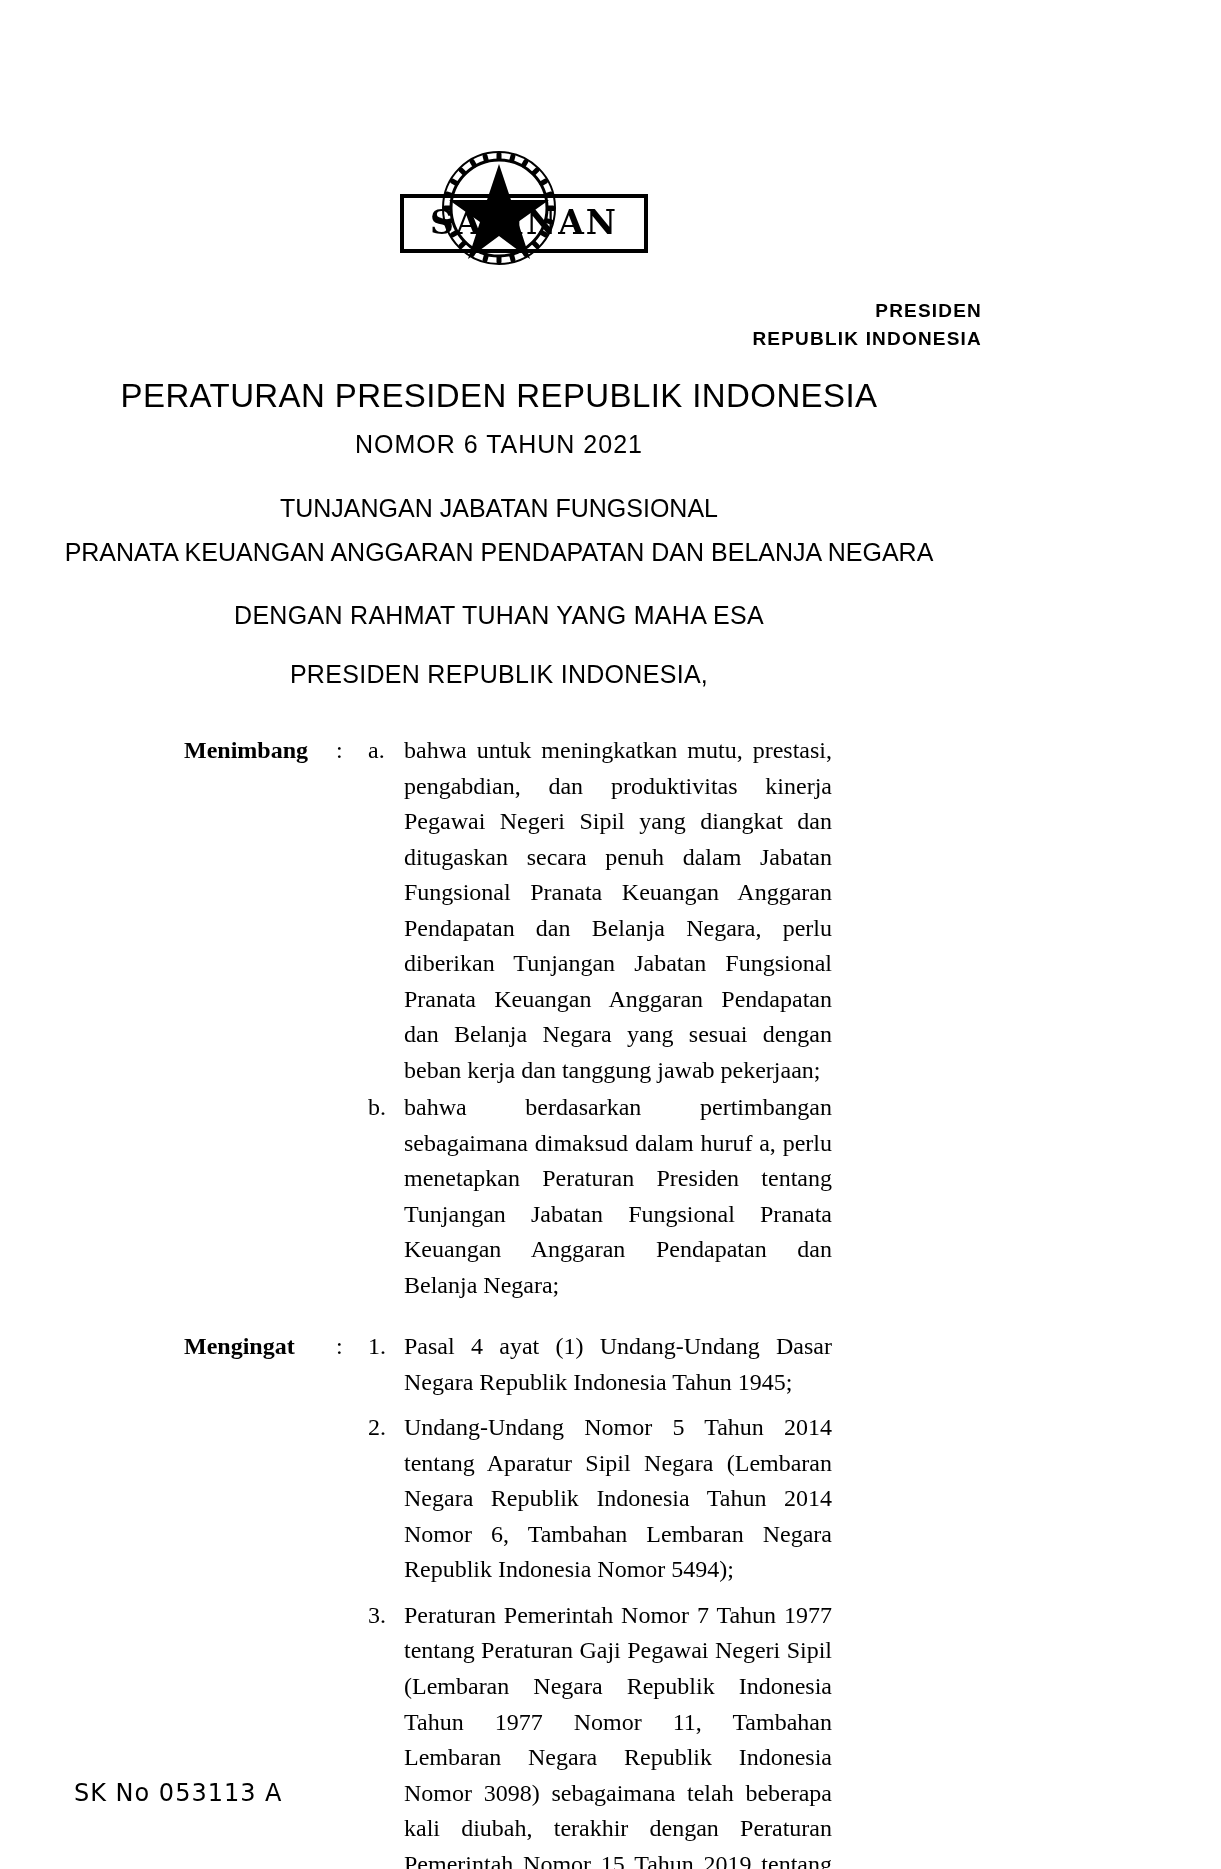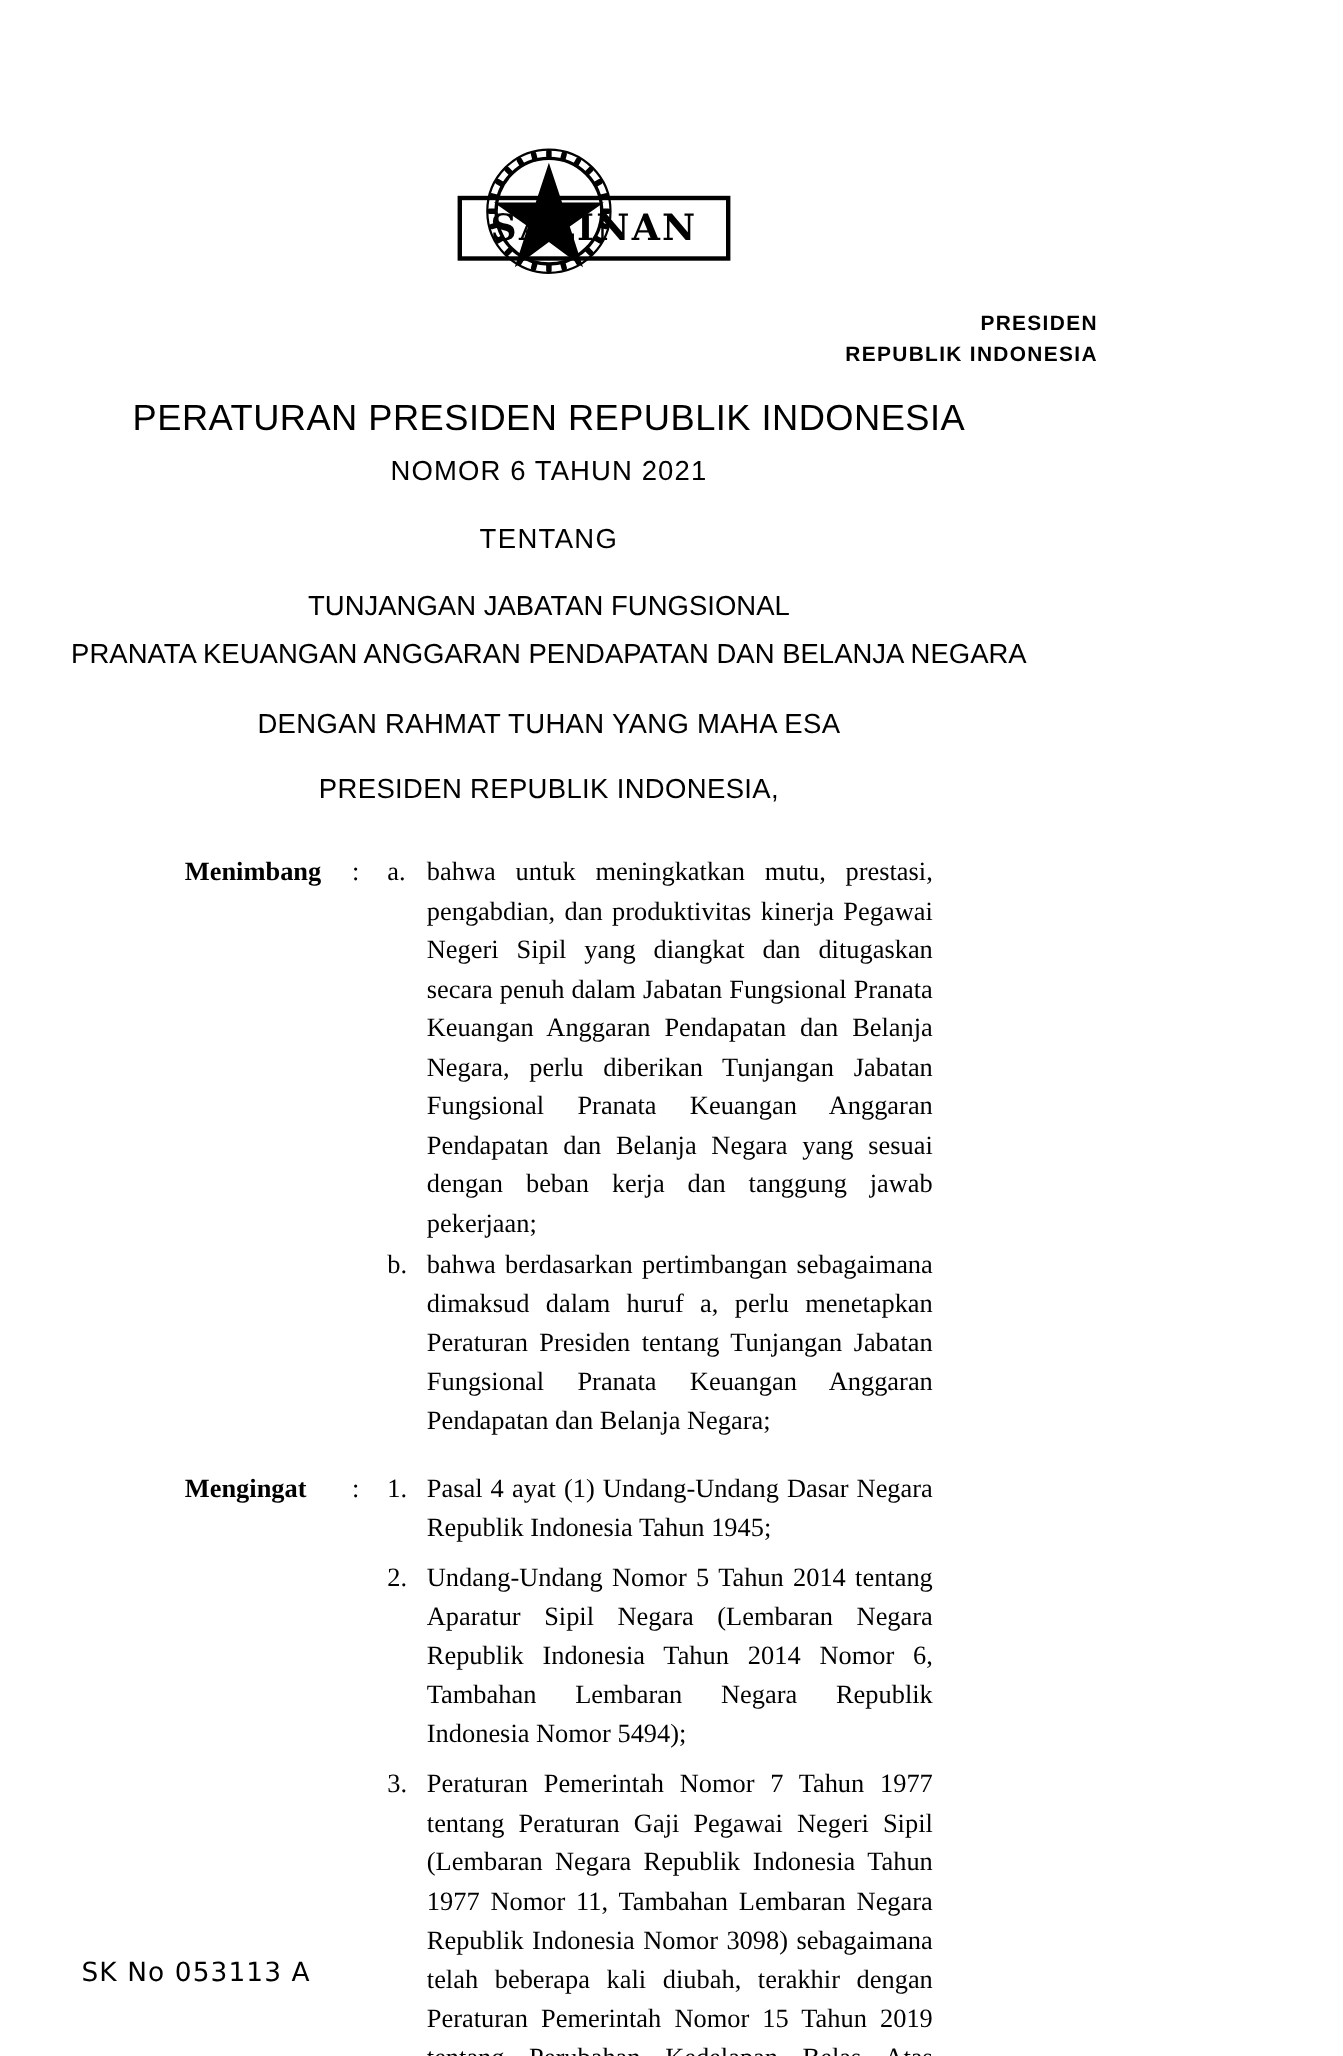--- a/index.html
+++ b/index.html
@@ -13,21 +13,21 @@
     font-family: "Liberation Serif", serif;
     color: #000000;
     position: relative;
     overflow: hidden;
   }
   .page {
     position: relative;
     width: 998px;
     height: 1869px;
     box-sizing: border-box;
-    padding: 0;
+    padding: 16px;
   }
 
   
   .header-block {
     position: relative;
     width: 100%;
     padding-top: 126px;
   }
   .emblem-wrap {
     position: absolute;
@@ -225,21 +225,20 @@
 
     <div class="salinan-box">SALINAN</div>
 
     <div class="presiden-line1">PRESIDEN</div>
     <div class="presiden-line2">REPUBLIK INDONESIA</div>
   </div>
 
   <div class="title-block">
     <div class="title-line">PERATURAN PRESIDEN REPUBLIK INDONESIA</div>
     <div class="title-nomor">NOMOR 6 TAHUN 2021</div>
-    <div class="title-tentang">TENTANG</div>
     <div class="title-subject">TUNJANGAN JABATAN FUNGSIONAL</div>
     <div class="title-subject" style="margin-top:6px;">PRANATA KEUANGAN ANGGARAN PENDAPATAN DAN BELANJA NEGARA</div>
     <div class="title-dengan">DENGAN RAHMAT TUHAN YANG MAHA ESA</div>
     <div class="title-presiden">PRESIDEN REPUBLIK INDONESIA,</div>
   </div>
 
   <div class="body-block">
 
     <div class="clause-group">
       <div class="clause-row">

